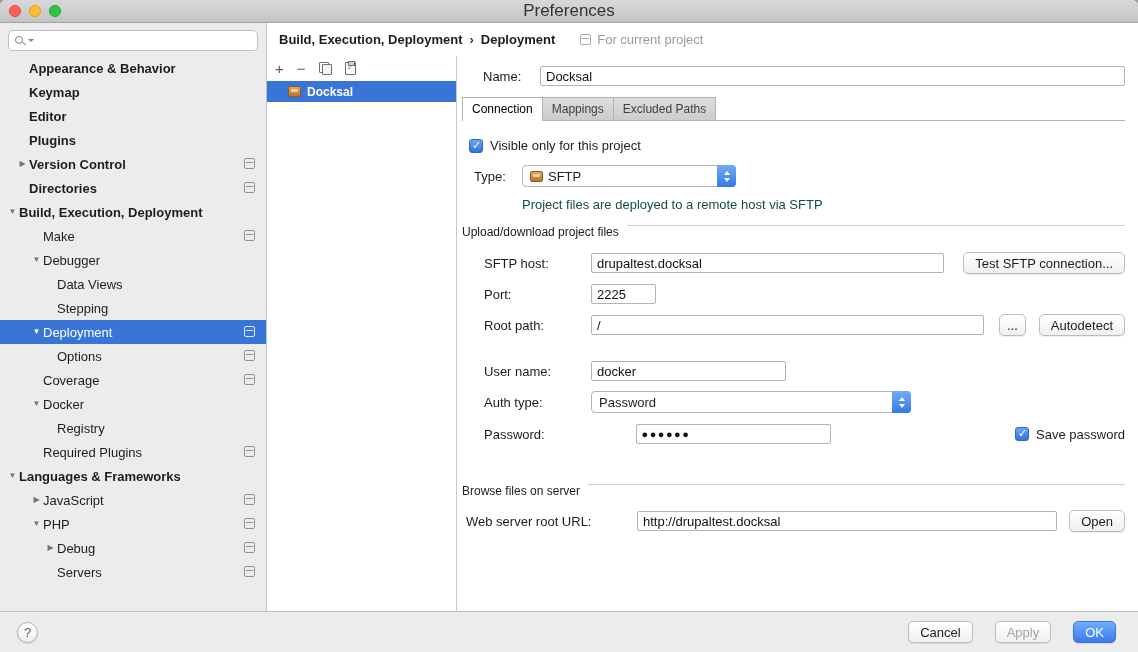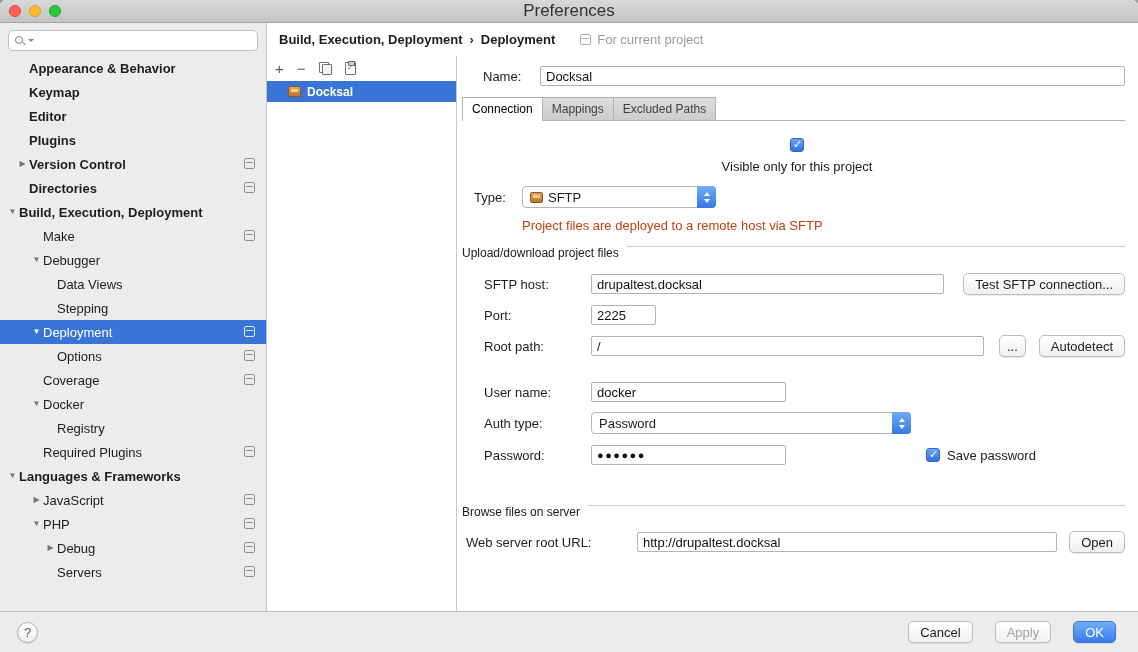--- a/index.html
+++ b/index.html
@@ -102,42 +102,42 @@
 
   .r-name { margin:10px 0 0 21px; }
   .r-name .f-label { width:57px; }
   .r-name .ti { flex:1; }
   .tabs { margin-top:11px; display:flex; align-items:flex-end; position:relative; z-index:2; }
   .tab { height:23px; line-height:23px; padding:0 9px; font-size:12px; color:#3e3e3e;
          background:linear-gradient(#dedede,#cccccc); border:1px solid #b2b2b2; border-bottom:none; }
   .tab + .tab { border-left:none; }
   .tab.active { height:24px; margin-bottom:-1px; background:#fff; color:#000; position:relative; }
   .tabline { height:1px; background:#b2b2b2; position:relative; z-index:1; }
-  .r-check { margin:17px 0 0 7px; gap:7px;flex-direction:column; }
+  .r-check { margin:17px 0 0 7px; gap:7px; }
   .r-type { margin:12px 0 0 12px; }
   .r-type .f-label { width:48px; }
-  .combo.type { width:194px; }
-  .r-help { margin:10px 0 0 60px; color:#c2410c; }
+  .combo.type { width:214px; }
+  .r-help { margin:10px 0 0 60px; color:#14532d; }
   .section { display:flex; align-items:flex-start; margin-top:13px; font-size:12px; color:#202020; }
   .section .line { flex:1; height:1px; background:#cfcfcf; margin-left:8px; }
   .f-label2 { width:107px; flex:none; }
   .r-host { margin:13px 0 0 22px; }
   .inp-host { width:353px; }
   .btn-test { margin-left:auto; }
   .r-port { margin:10px 0 0 22px; }
   .inp-port { width:65px; }
   .r-root { margin:10px 0 0 22px; }
   .inp-root { width:393px; }
   .btn-dots { margin-left:auto; width:27px; padding:0; }
   .btn-auto { margin-left:13px; }
   .r-user { margin:25px 0 0 22px; }
   .inp-user { width:195px; }
   .r-auth { margin:10px 0 0 22px; }
   .combo.auth { width:320px; }
-  .r-pass { margin:11px 0 0 22px; }
+  .r-pass { margin:11px 0 0 22px;justify-content:space-between; }
   .inp-pass { width:195px; letter-spacing:1.5px; font-size:11px; }
   .save-pass { display:flex; align-items:center; gap:7px; margin-left:140px; }
   .r-adv { margin:24px 0 0 27px; }
   .r-section2 { margin-top:40px; }
   .r-webroot { margin:12px 0 0 4px; }
   .r-webroot .f-label { width:171px; }
   .inp-web { width:420px; }
   .btn-open { margin-left:auto; }
 
   

